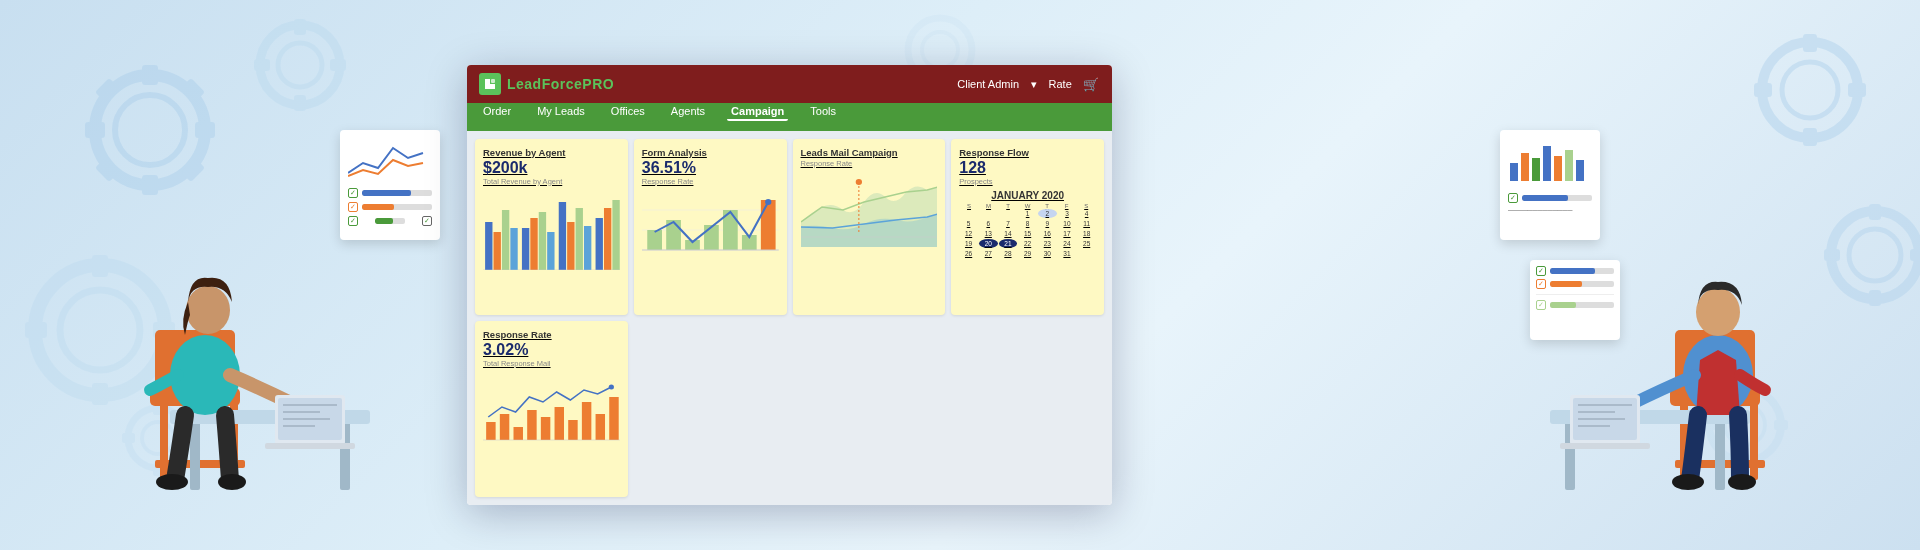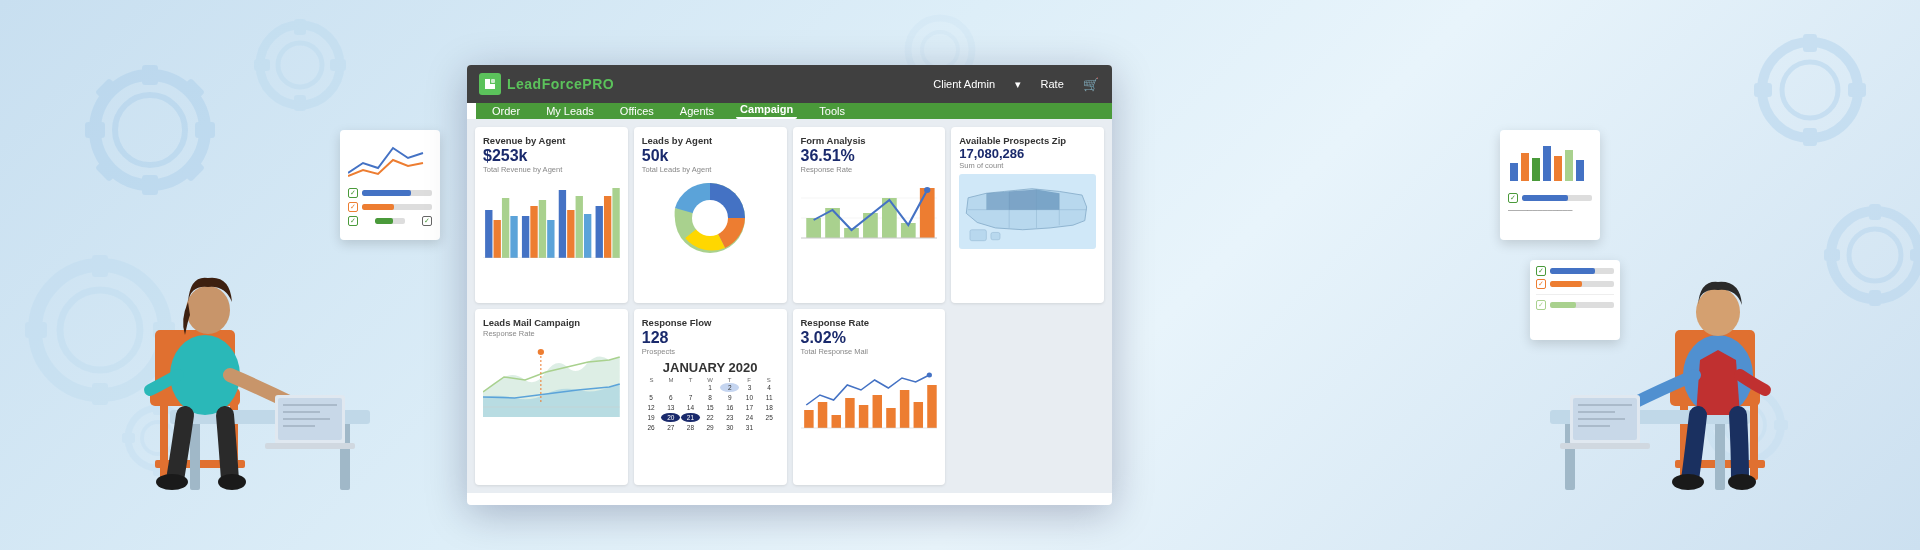--- a/index.html
+++ b/index.html
@@ -28,21 +28,21 @@
       width: 645px;
       height: 440px;
       background: #fff;
       border-radius: 4px;
       box-shadow: 0 8px 40px rgba(0,0,50,0.25);
       overflow: hidden;
     }
 
     
     .top-bar {
-      background: #404040;
+      background: #7f1d1d;
       height: 38px;
       display: flex;
       align-items: center;
       padding: 0 12px;
     }
     .logo-area {
       display: flex;
       align-items: center;
       gap: 6px;
     }
@@ -64,37 +64,36 @@
       font-weight: bold;
       letter-spacing: 0.5px;
     }
     .logo-text span {
       color: #5bc25b;
     }
     .top-bar-right {
       margin-left: auto;
       display: flex;
       align-items: center;
-      gap: 20px;
+      gap: 12px;
       color: white;
       font-size: 11px;
     }
     .cart-icon {
       font-size: 13px;
     }
 
     
     .green-nav {
       background: #4a9a3a;
-      height: 16px;
-      display: flex;
-      align-items: flex-end;
+      height: 28px;
+      display: flex;
+      align-items: flex-start;
       padding: 0 12px;
       gap: 18px;
-      margin-left: 9px;
     }
     .nav-item {
       color: white;
       font-size: 11px;
       cursor: pointer;
       padding: 2px 4px;
       border-radius: 2px;
     }
     .nav-item.active {
       color: #fff;
@@ -107,25 +106,26 @@
       background: #e8edf2;
       padding: 8px;
       display: grid;
       grid-template-columns: repeat(4, 1fr);
       grid-template-rows: repeat(2, 1fr);
       gap: 6px;
       height: calc(440px - 38px - 28px);
     }
 
     .card {
-      background: #ffffff;
+      background: #fef9c3;
       border-radius: 4px;
       padding: 8px;
       overflow: hidden;
       box-shadow: 0 1px 3px rgba(0,0,0,0.1);
+      text-decoration: underline;
     }
     .card-title {
       font-size: 9.5px;
       color: #333;
       font-weight: bold;
       margin-bottom: 1px;
     }
     .card-value {
       font-size: 16px;
       font-weight: bold;
@@ -173,21 +173,21 @@
     }
 
     
     .calendar {
       font-size: 7px;
       width: 100%;
     }
     .cal-header {
       text-align: center;
       font-weight: bold;
-      font-size: 13px;
+      font-size: 10px;
       color: #333;
       margin-bottom: 2px;
     }
     .cal-days-header {
       display: grid;
       grid-template-columns: repeat(7, 1fr);
       text-align: center;
       color: #666;
       font-size: 6px;
     }
@@ -607,21 +607,21 @@
     <span class="nav-item">Offices</span>
     <span class="nav-item">Agents</span>
     <span class="nav-item active">Campaign</span>
     <span class="nav-item">Tools</span>
   </div>
 
   <div class="dashboard">
 
     <div class="card">
       <div class="card-title">Revenue by Agent</div>
-      <div class="card-value">$253k</div>
+      <div class="card-value">$200k</div>
       <div class="card-subtitle">Total Revenue by Agent</div>
       <div class="chart-area">
         <svg width="100%" height="80" viewBox="0 0 130 80" xmlns="http://www.w3.org/2000/svg" preserveAspectRatio="none">
 
           <rect x="2" y="32" width="7" height="48" fill="#4472c4"></rect>
           <rect x="10" y="42" width="7" height="38" fill="#ed7d31"></rect>
           <rect x="18" y="20" width="7" height="60" fill="#a9d18e"></rect>
           <rect x="26" y="38" width="7" height="42" fill="#5ba3d9"></rect>
 
           <rect x="37" y="38" width="7" height="42" fill="#4472c4"></rect>
@@ -636,39 +636,20 @@
 
           <rect x="107" y="28" width="7" height="52" fill="#4472c4"></rect>
           <rect x="115" y="18" width="7" height="62" fill="#ed7d31"></rect>
           <rect x="123" y="10" width="7" height="70" fill="#a9d18e"></rect>
 
           <line x1="0" y1="80" x2="130" y2="80" stroke="#ccc" stroke-width="0.5"></line>
         </svg>
       </div>
     </div>
 
-    <div class="card">
-      <div class="card-title">Leads by Agent</div>
-      <div class="card-value">50k</div>
-      <div class="card-subtitle">Total Leads by Agent</div>
-      <div class="pie-container">
-        <svg width="80" height="80" viewBox="0 0 80 80" xmlns="http://www.w3.org/2000/svg">
-
-          <circle cx="40" cy="40" r="35" fill="#a9d18e"></circle>
-
-          <path d="M40,40 L40,5 A35,35 0 0,1 75,40 Z" fill="#4472c4"></path>
-          <path d="M40,40 L75,40 A35,35 0 0,1 55,70 Z" fill="#ed7d31"></path>
-          <path d="M40,40 L55,70 A35,35 0 0,1 15,60 Z" fill="#ffd700"></path>
-          <path d="M40,40 L15,60 A35,35 0 0,1 5,30 Z" fill="#a9d18e"></path>
-          <path d="M40,40 L5,30 A35,35 0 0,1 40,5 Z" fill="#5ba3d9"></path>
-
-          <circle cx="40" cy="40" r="18" fill="white"></circle>
-        </svg>
-      </div>
-    </div>
 
     <div class="card">
       <div class="card-title">Form Analysis</div>
       <div class="card-value">36.51%</div>
       <div class="card-subtitle">Response Rate</div>
       <div class="form-analysis-chart">
         <svg width="100%" height="75" viewBox="0 0 130 75" xmlns="http://www.w3.org/2000/svg" preserveAspectRatio="none">
 
           <line x1="0" y1="60" x2="130" y2="60" stroke="#eee" stroke-width="0.5"></line>
           <line x1="0" y1="40" x2="130" y2="40" stroke="#eee" stroke-width="0.5"></line>
@@ -683,43 +664,20 @@
           <rect x="113" y="10" width="14" height="50" fill="#ed7d31"></rect>
 
           <polyline points="12,42 30,32 48,52 66,37 84,22 102,47 120,12" fill="none" stroke="#4472c4" stroke-width="2"></polyline>
           <circle cx="120" cy="12" r="3" fill="#4472c4"></circle>
 
           <line x1="0" y1="60" x2="130" y2="60" stroke="#ccc" stroke-width="1"></line>
         </svg>
       </div>
     </div>
 
-    <div class="card">
-      <div class="card-title">Available Prospects Zip</div>
-      <div class="card-value" style="font-size:13px;">17,080,286</div>
-      <div class="card-subtitle">Sum of count</div>
-      <div class="map-container">
-        <svg width="100%" height="100%" viewBox="0 0 150 80" xmlns="http://www.w3.org/2000/svg" preserveAspectRatio="xMidYMid meet">
-
-          <path d="M10,25 L30,20 L50,18 L80,15 L110,18 L135,22 L140,35 L138,50 L125,55 L100,58 L70,60 L40,58 L20,52 L8,42 Z" fill="#b8d8ee" stroke="#8ab0cc" stroke-width="1"></path>
-
-          <line x1="55" y1="18" x2="55" y2="58" stroke="#8ab0cc" stroke-width="0.5"></line>
-          <line x1="85" y1="16" x2="85" y2="58" stroke="#8ab0cc" stroke-width="0.5"></line>
-          <line x1="110" y1="20" x2="110" y2="55" stroke="#8ab0cc" stroke-width="0.5"></line>
-          <line x1="10" y1="38" x2="140" y2="38" stroke="#8ab0cc" stroke-width="0.5"></line>
-
-          <path d="M85,16 L110,20 L110,38 L85,38Z" fill="#6090b8" opacity="0.7"></path>
-          <path d="M55,18 L85,16 L85,38 L55,38Z" fill="#4070a0" opacity="0.5"></path>
-          <path d="M30,20 L55,18 L55,38 L30,38Z" fill="#6090b8" opacity="0.6"></path>
-
-          <rect x="12" y="60" width="18" height="12" rx="2" fill="#b8d8ee" stroke="#8ab0cc" stroke-width="0.5"></rect>
-          <rect x="35" y="63" width="10" height="8" rx="2" fill="#b8d8ee" stroke="#8ab0cc" stroke-width="0.5"></rect>
-        </svg>
-      </div>
-    </div>
 
     <div class="card">
       <div class="card-title">Leads Mail Campaign</div>
       <div class="card-subtitle">Response Rate</div>
       <div class="line-chart-area">
         <svg width="100%" height="75" viewBox="0 0 130 75" xmlns="http://www.w3.org/2000/svg" preserveAspectRatio="none">
 
           <path d="M0,50 Q10,40 20,35 Q30,30 40,38 Q50,45 60,30 Q70,15 80,25 Q90,35 100,20 Q110,10 120,18 L130,15 L130,75 L0,75Z" fill="rgba(144,200,170,0.3)"></path>
 
           <path d="M0,55 Q15,52 30,56 Q45,60 60,52 Q75,44 90,48 Q105,52 120,45 L130,42 L130,75 L0,75Z" fill="rgba(100,180,220,0.3)"></path>

